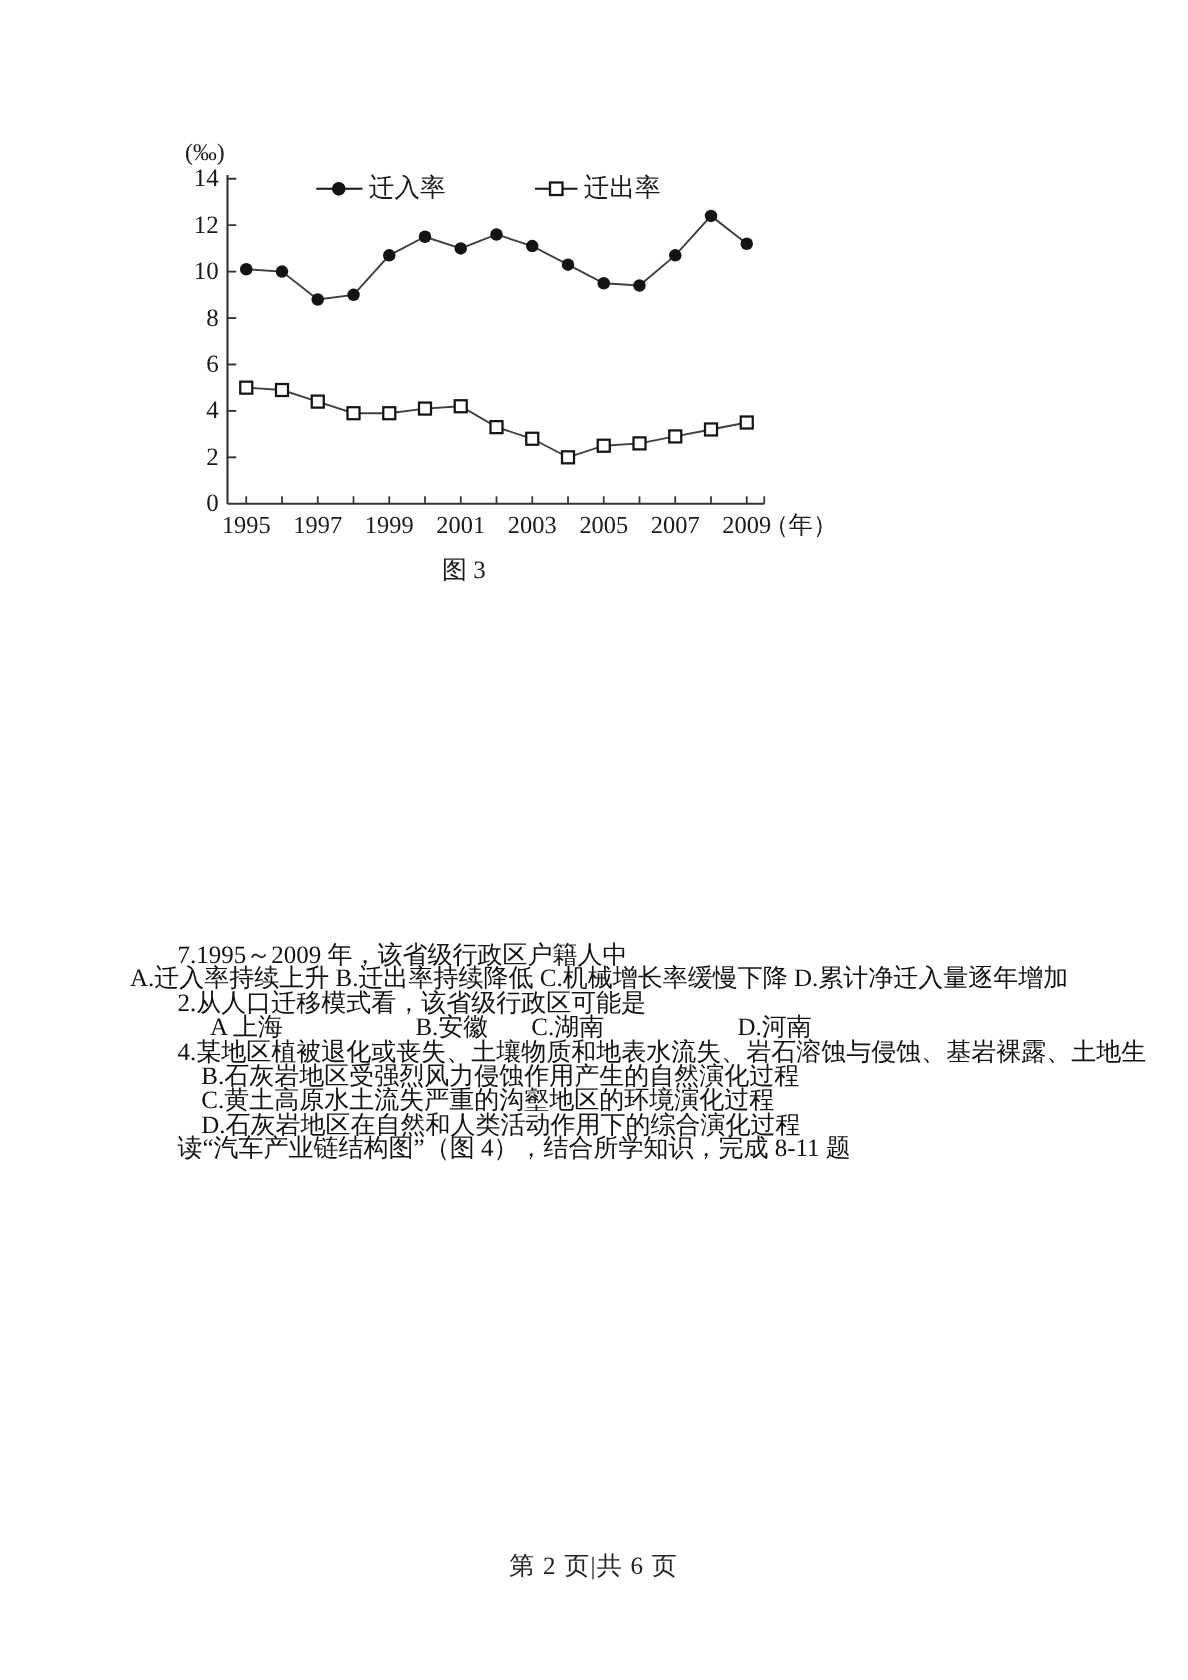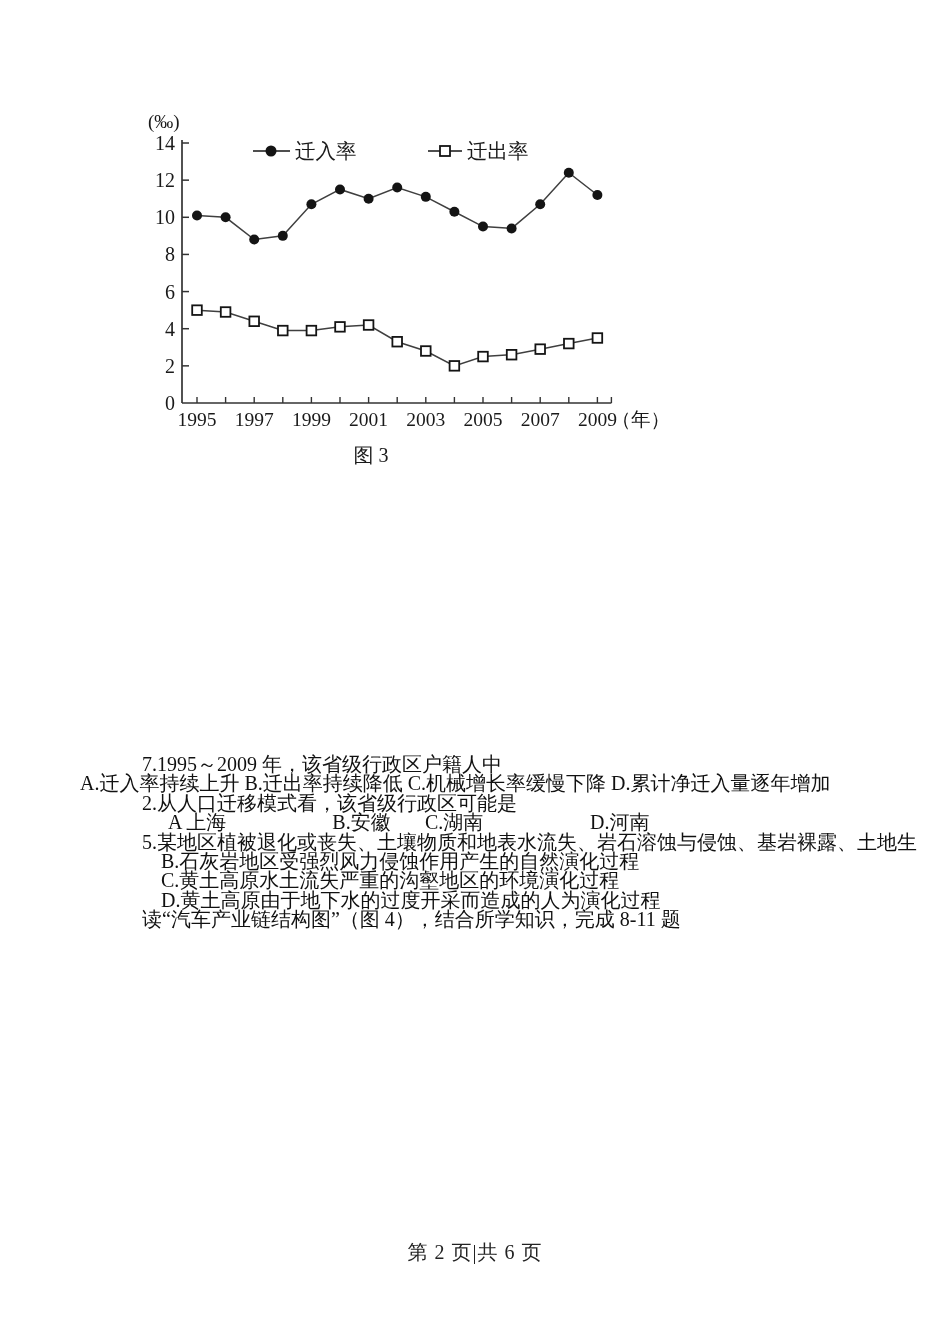--- a/index.html
+++ b/index.html
@@ -9,21 +9,21 @@
     overflow:hidden;
   }
   .chart-wrap{position:absolute;left:140px;top:98px;width:580px;height:380px;}
   .chart-wrap svg{display:block;}
   .exam-block{
     position:absolute;left:0;top:755px;width:807px;
     font-size:20px;line-height:19.4px;color:#111;
   }
   .line{white-space:nowrap;}
   .ind-q{padding-left:142px;}
-  .ind-opt{padding-left:80px;}
+  .ind-opt{padding-left:104px;}
   .ind-opt9{padding-left:161px;}
   .opt-row{display:flex;padding-left:168px;}
   .opt-row span{display:inline-block;}
   .opt-a{width:130px;}
   .opt-b{width:127px;text-align:center;}
   .opt-c{width:165px;}
   .opt-d{width:auto;}
   .footer{
     position:absolute;left:0;top:1239px;width:950px;text-align:center;
     font-size:20px;color:#222;letter-spacing:1px;
@@ -122,20 +122,20 @@
 <div class="exam-block">
   <div class="line ind-q">7.1995～2009 年，该省级行政区户籍人中</div>
   <div class="line ind-opt">A.迁入率持续上升 B.迁出率持续降低 C.机械增长率缓慢下降 D.累计净迁入量逐年增加</div>
   <div class="line ind-q">2.从人口迁移模式看，该省级行政区可能是</div>
   <div class="opt-row">
     <span class="opt-a">A 上海</span>
     <span class="opt-b">B.安徽</span>
     <span class="opt-c">C.湖南</span>
     <span class="opt-d">D.河南</span>
   </div>
-  <div class="line ind-q">5.某地区植被退化或丧失、土壤物质和地表水流失、岩石溶蚀与侵蚀、基岩裸露、土地生</div>
+  <div class="line ind-q">4.某地区植被退化或丧失、土壤物质和地表水流失、岩石溶蚀与侵蚀、基岩裸露、土地生</div>
   <div class="line ind-opt9">B.石灰岩地区受强烈风力侵蚀作用产生的自然演化过程</div>
   <div class="line ind-opt9">C.黄土高原水土流失严重的沟壑地区的环境演化过程</div>
-  <div class="line ind-opt9">D.黄土高原由于地下水的过度开采而造成的人为演化过程</div>
+  <div class="line ind-opt9">D.石灰岩地区在自然和人类活动作用下的综合演化过程</div>
   <div class="line ind-q">读“汽车产业链结构图”（图 4），结合所学知识，完成 8-11 题</div>
 </div>
 
 <div class="footer">第 2 页|共 6 页</div>
 
 </body></html>

